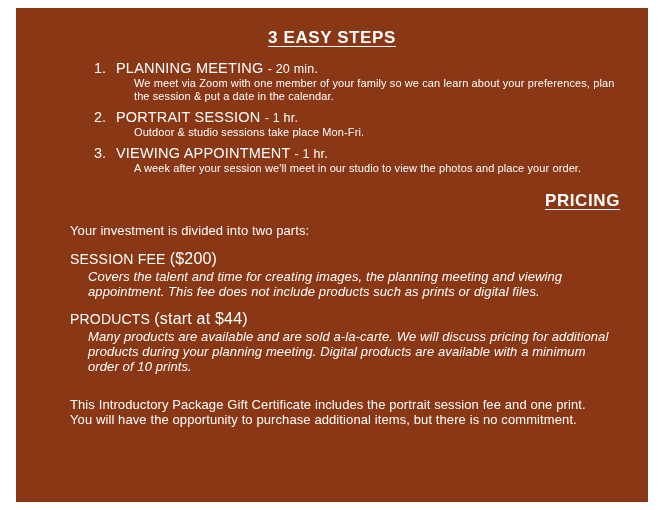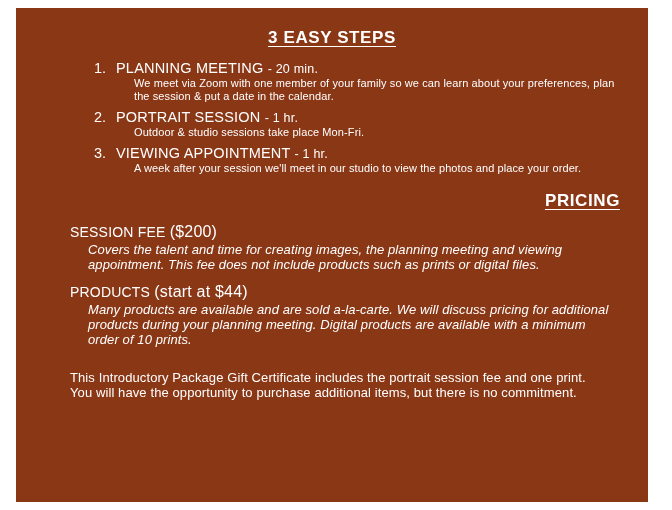--- a/index.html
+++ b/index.html
@@ -142,20 +142,21 @@
       <span class="step-num">3.</span>
       <div class="step-title">
         <span>VIEWING APPOINTMENT</span>
         <span class="dur">- 1 hr.</span>
       </div>
       <div class="step-body">A week after your session we'll meet in our studio to view the photos and place your order.</div>
     </div>
 
     <div class="pricing-heading">PRICING</div>
 
+    <div class="pricing-intro">Your investment is divided into two parts:</div>
 
     <div class="fee-block">
       <div class="fee-title">
         <span>SESSION FEE</span>
         <span class="amt">($200)</span>
       </div>
       <div class="fee-body">Covers the talent and time for creating images, the planning meeting and viewing  appointment.   This fee does not include products such as prints or digital  files.</div>
     </div>
 
     <div class="fee-block">

